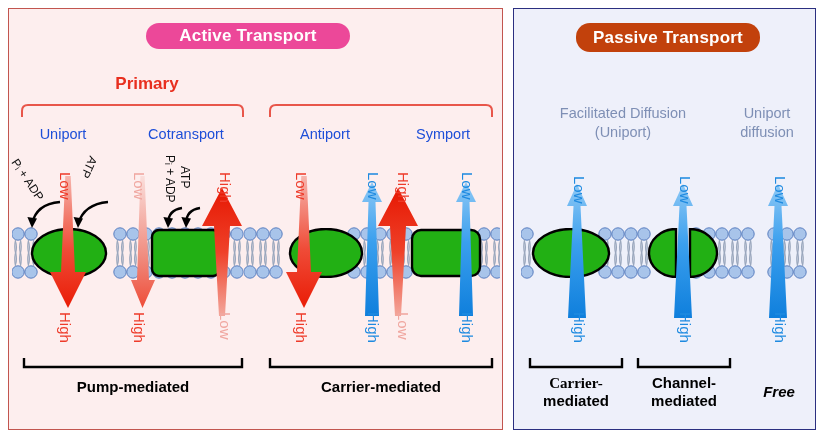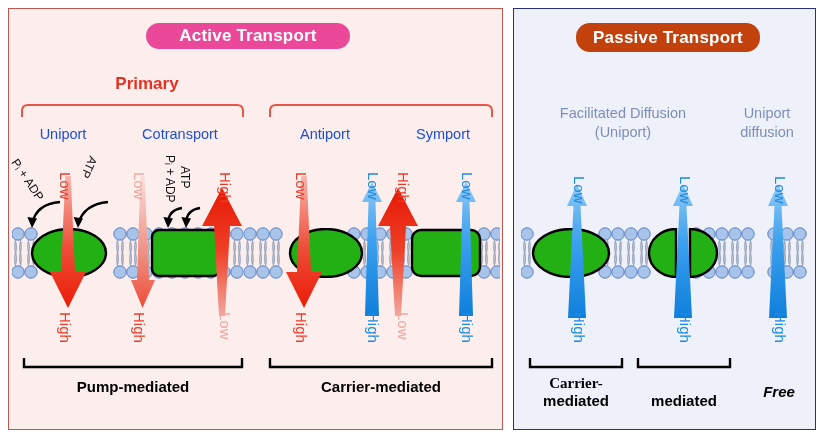--- a/index.html
+++ b/index.html
@@ -113,21 +113,21 @@
       <path d="M2,14 L2,8 Q2,2 8,2 L217,2 Q223,2 223,8 L223,14" fill="none" stroke="#e8564a" stroke-width="2"></path>
     </svg>
   </div>
   <div class="top-brk" id="secondary-brk">
     <svg width="226" height="14" viewBox="0 0 226 14">
       <path d="M2,14 L2,8 Q2,2 8,2 L218,2 Q224,2 224,8 L224,14" fill="none" stroke="#e8564a" stroke-width="2"></path>
     </svg>
   </div>
 
   <div class="sub-label" style="left:8px;top:126px;width:110px;">Uniport</div>
-  <div class="sub-label" style="left:120px;top:126px;width:120px;">Cotransport</div>
+  <div class="sub-label" style="left:126px;top:126px;width:120px;">Cotransport</div>
   <div class="sub-label" style="left:270px;top:126px;width:110px;">Antiport</div>
   <div class="sub-label" style="left:388px;top:126px;width:110px;">Symport</div>
 
   <div class="membrane" style="left:12px;top:227px;width:232px;">
     <svg width="232" height="52" viewBox="0 0 232 52">
       <defs>
         <g id="lipA">
           <circle cx="0" cy="7" r="6.2" fill="#a8c4ea" stroke="#5b7fc0" stroke-width="1"></circle>
           <path d="M-2.4,13 q-1.6,7 0,13 q1.6,6 0,11" fill="none" stroke="#9aa7bd" stroke-width="1.3"></path>
           <path d="M2.4,13 q1.6,7 0,13 q-1.6,6 0,11" fill="none" stroke="#9aa7bd" stroke-width="1.3"></path>
@@ -429,17 +429,18 @@
   </div>
   <div class="bot-brk" style="left:636px;top:358px;width:96px;">
     <svg width="96" height="12" viewBox="0 0 96 12">
       <path d="M2,0 L2,9 L94,9 L94,0" fill="none" stroke="#000" stroke-width="2.4"></path>
     </svg>
   </div>
 
   <div class="bot-label" style="left:524px;top:374px;width:104px;font-family:Liberation Serif, serif;">Carrier-</div>
   <div class="bot-label" style="left:524px;top:392px;width:104px;">mediated</div>
 
+  <div class="bot-label" style="left:632px;top:374px;width:104px;">Channel-</div>
   <div class="bot-label" style="left:632px;top:392px;width:104px;">mediated</div>
 
   <div class="bot-label italic" style="left:744px;top:383px;width:70px;">Free</div>
 
 </div>
 
 </body></html>

